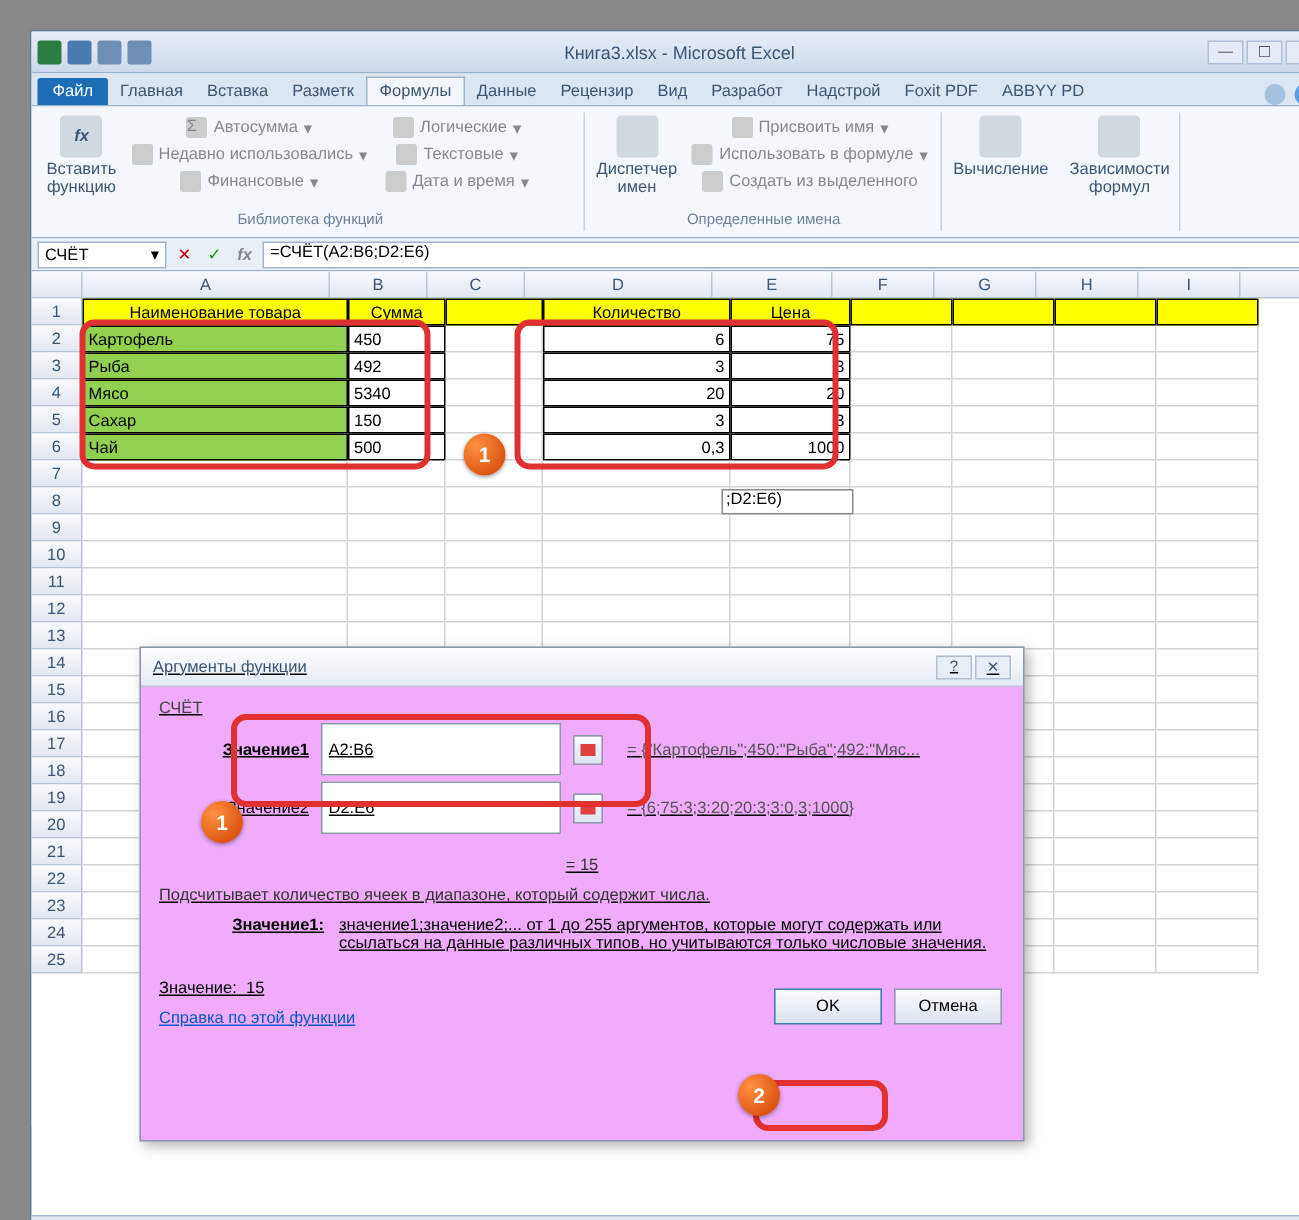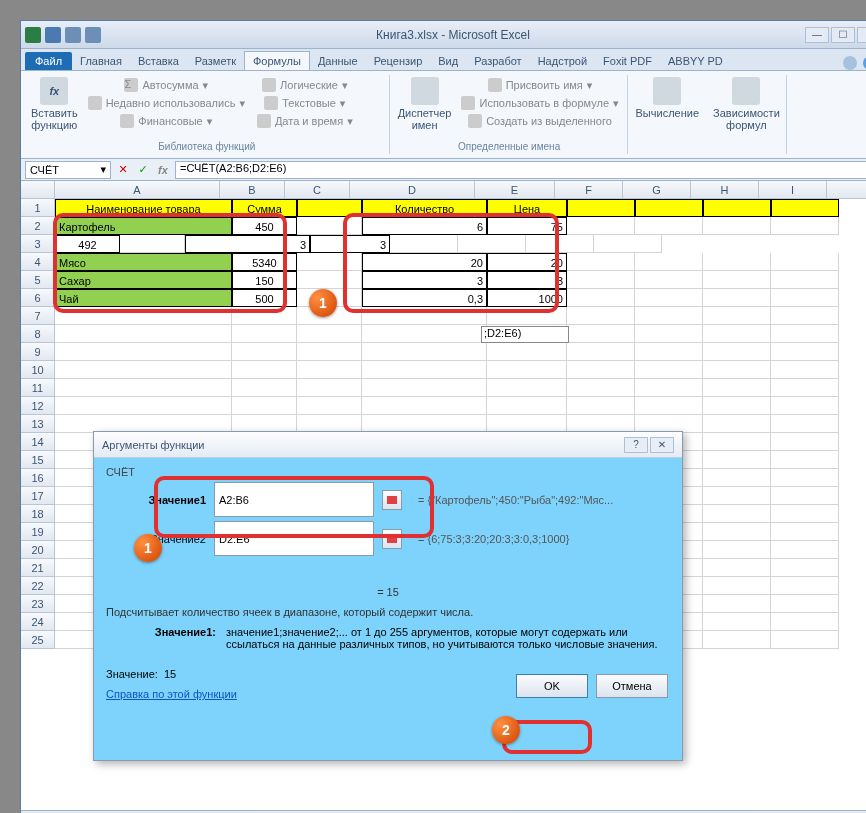--- a/index.html
+++ b/index.html
@@ -34,42 +34,42 @@
 .grid-area { position: relative; height: 570px; overflow: hidden; background: #fff; }
 .col-headers { display: flex; height: 18px; background: linear-gradient(#f7f9fc,#e2e8f1); border-bottom: 1px solid #b8c6d8; }
 .corner { width: 34px; border-right: 1px solid #b8c6d8; }
 .ch { border-right: 1px solid #b8c6d8; text-align: center; color: #3b5574; font-size: 11px; line-height: 18px; }
 .ch.a { width: 165px; } .ch.b { width: 65px; } .ch.c { width: 65px; } .ch.d { width: 125px; } .ch.e { width: 80px; }
 .ch.f, .ch.g, .ch.h, .ch.i { width: 68px; }
 .rows { position: relative; }
 .row { display: flex; height: 18px; }
 .rh { width: 34px; background: linear-gradient(#f7f9fc,#e2e8f1); border-right: 1px solid #b8c6d8; border-bottom: 1px solid #b8c6d8; text-align: center; color: #3b5574; font-size: 11px; line-height: 18px; }
 .cell { border-right: 1px solid #d4d4d4; border-bottom: 1px solid #d4d4d4; padding: 0 3px; font-size: 11px; line-height: 18px; overflow: hidden; white-space: nowrap; }
-.cell.a { width: 177px; } .cell.b { width: 65px; text-align: center; } .cell.c { width: 65px; } .cell.d { width: 125px; text-align: right; } .cell.e { width: 80px; text-align: right; }
+.cell.a { width: 177px; } .cell.b { width: 65px; text-align: left; } .cell.c { width: 65px; } .cell.d { width: 125px; text-align: right; } .cell.e { width: 80px; text-align: right; }
 .cell.f, .cell.g, .cell.h, .cell.i { width: 68px; }
 .hdr-row .cell { background: #ffff00; text-align: center; font-weight: normal; border: 1px solid #000; }
 .data-row .cell.a { background: #92d050; border: 1px solid #000; }
 .data-row .cell.b, .data-row .cell.d, .data-row .cell.e { border: 1px solid #000; }
 .red-callout { position: absolute; border: 4px solid #e03030; border-radius: 10px; pointer-events: none; }
 .marker { position: absolute; width: 28px; height: 28px; border-radius: 50%; background: radial-gradient(circle at 30% 30%, #ff9040, #d04000); color: #fff; font-weight: bold; font-size: 14px; display: flex; align-items: center; justify-content: center; box-shadow: 0 1px 3px rgba(0,0,0,.4); }
 .e8-cell { position: absolute; left: 460px; top: 145px; width: 88px; height: 17px; border: 1px solid #888; background: #fff; padding: 0 2px; font-size: 11px; }
-.dialog { position: absolute; left: 72px; top: 410px; width: 590px; height: 330px; background: #7dd3fc; border: 1px solid #8a9aab; box-shadow: 3px 3px 8px rgba(0,0,0,.3); }
+.dialog { position: absolute; left: 72px; top: 410px; width: 590px; height: 330px; background: #f0abfc; border: 1px solid #8a9aab; box-shadow: 3px 3px 8px rgba(0,0,0,.3); text-decoration: underline; }
 .dlg-title { height: 26px; background: linear-gradient(#fdfdfe,#e4ebf4); border-bottom: 1px solid #c0ccda; display: flex; align-items: center; padding: 0 8px; color: #3b5574; font-size: 12px; }
 .dlg-title .dlg-ctrls { margin-left: auto; display: flex; gap: 2px; }
 .dlg-title .dlg-ctrls span { width: 24px; height: 16px; border: 1px solid #b0c0d4; background: #e8eef6; display: flex; align-items: center; justify-content: center; font-size: 10px; }
 .dlg-body { padding: 8px 12px; position: relative; }
 .fieldset-label { color: #444; font-size: 11px; margin-bottom: 4px; }
 .arg-row { display: flex; align-items: center; gap: 8px; margin: 4px 0; }
 .arg-row .lbl { width: 100px; text-align: right; font-size: 11px; }
 .arg-row .lbl.bold { font-weight: bold; }
 .arg-row input { width: 160px; height: 35px; border: 1px solid #8a9aab; padding: 0 4px; font-size: 11px; }
 .arg-row .range-btn { width: 20px; height: 20px; border: 1px solid #8a9aab; background: linear-gradient(#fafcff,#dce4ef); display: flex; align-items: center; justify-content: center; }
 .arg-row .range-btn::after { content: ""; width: 10px; height: 8px; background: #e04040; display: block; }
 .arg-row .eq { color: #555; font-size: 11px; margin-left: 8px; }
-.dlg-mid { font-size: 11px; color: #333; margin-top: 30px; }
+.dlg-mid { font-size: 11px; color: #333; margin-top: 15px; }
 .dlg-desc { font-size: 11px; color: #333; margin-top: 8px; }
 .dlg-argdesc { display: flex; gap: 10px; margin-top: 8px; font-size: 11px; }
 .dlg-argdesc .k { font-weight: bold; width: 110px; text-align: right; }
 .dlg-argdesc .v { flex: 1; }
 .dlg-result { margin-top: 18px; font-size: 11px; }
 .dlg-link { color: #0857c3; text-decoration: underline; font-size: 11px; margin-top: 8px; cursor: pointer; display: inline-block; }
 .dlg-buttons { position: absolute; right: 14px; bottom: 10px; display: flex; gap: 8px; }
 .dlg-buttons button { width: 72px; height: 24px; border: 1px solid #8a9aab; background: linear-gradient(#fafcff,#dce4ef); font-size: 11px; }
 .dlg-buttons button.ok { border: 1px solid #3c7fb1; }
 .statusbar { position: absolute; bottom: 0; left: 0; right: 0; height: 22px; background: linear-gradient(#e2e9f2,#cfdaea); border-top: 1px solid #9db3cc; display: flex; align-items: center; padding: 0 8px; color: #3b5574; font-size: 11px; }
@@ -218,20 +218,21 @@
           <div class="cell c"></div>
           <div class="cell d">6</div>
           <div class="cell e">75</div>
           <div class="cell f"></div>
           <div class="cell g"></div>
           <div class="cell h"></div>
           <div class="cell i"></div>
         </div>
         <div class="row data-row">
           <div class="rh">3</div>
+          <div class="cell a">Рыба</div>
           <div class="cell b">492</div>
           <div class="cell c"></div>
           <div class="cell d">3</div>
           <div class="cell e">3</div>
           <div class="cell f"></div>
           <div class="cell g"></div>
           <div class="cell h"></div>
           <div class="cell i"></div>
         </div>
         <div class="row data-row">

